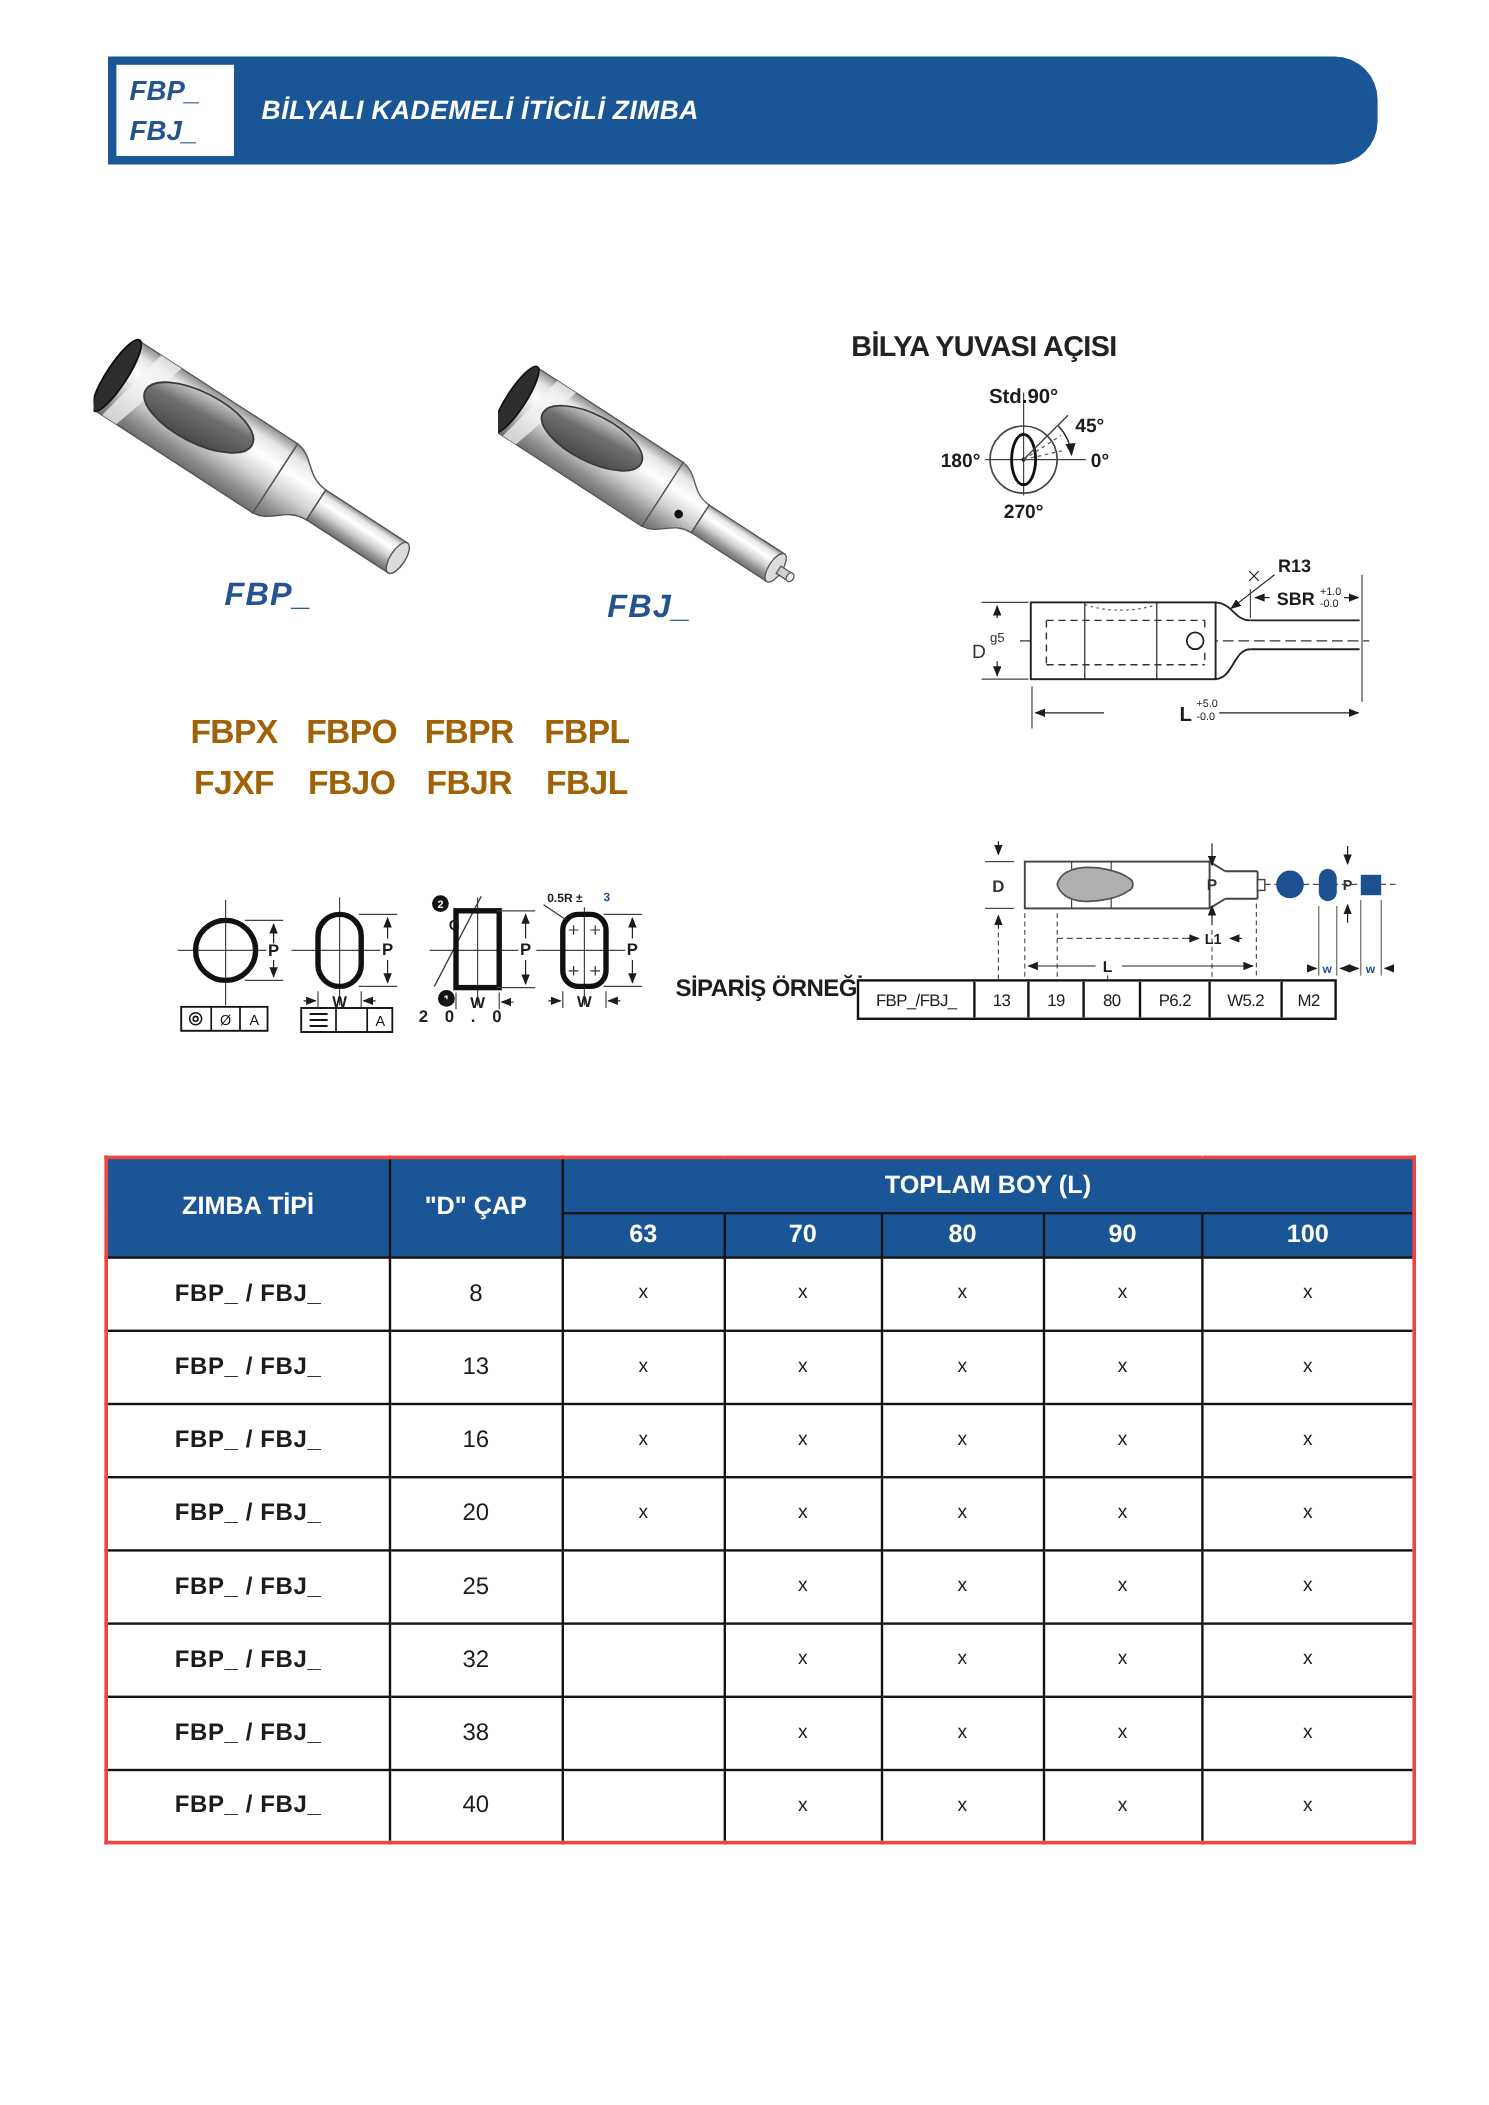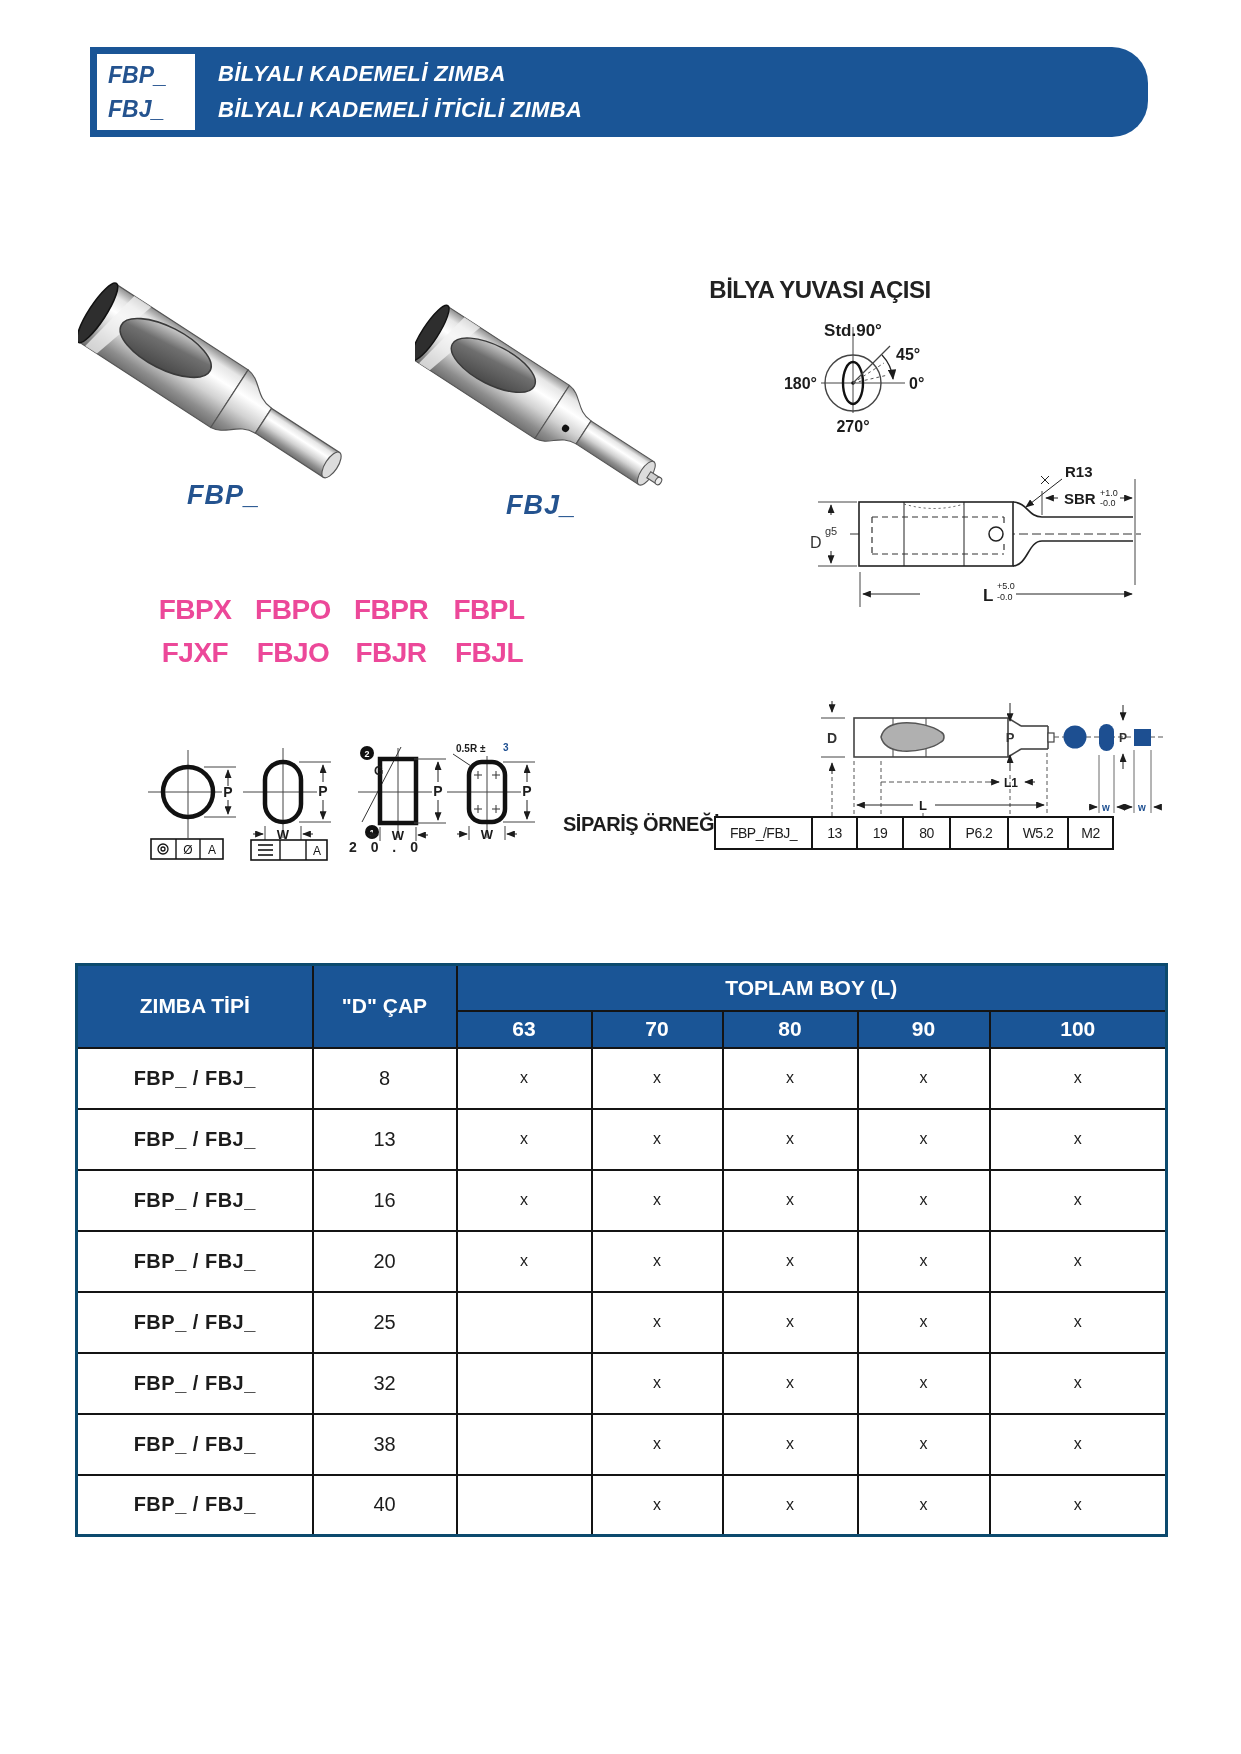--- a/index.html
+++ b/index.html
@@ -15,38 +15,38 @@
   .banner-titles{position:absolute;left:128px;top:0;height:100%;display:flex;flex-direction:column;
                  justify-content:center;gap:10px;}
   .banner-titles div{color:#fff;font-size:22px;font-weight:bold;font-style:italic;letter-spacing:.4px;}
 
   
   .caption{position:absolute;font-weight:bold;font-style:italic;color:#24538f;font-size:27px;letter-spacing:1px;}
   .fig-title{position:absolute;font-weight:bold;color:#222;font-size:24px;letter-spacing:-0.5px;text-align:center;}
 
   .type-grid{position:absolute;left:146px;top:594px;width:392px;display:grid;
              grid-template-columns:repeat(4,1fr);row-gap:11px;}
-  .type-grid div{font-size:28px;font-weight:bold;color:#ec4899;text-align:center;letter-spacing:-0.5px;}
+  .type-grid div{font-size:28px;font-weight:bold;color:#a16207;text-align:center;letter-spacing:-0.5px;}
 
   .gdt-dim{position:absolute;left:328px;top:839px;font-size:14px;color:#222;letter-spacing:5px;font-weight:bold;margin-left:21px;}
 
   
   .oe-label{position:absolute;left:563px;top:813px;font-size:20px;font-weight:bold;color:#1c1c1c;letter-spacing:-0.5px;}
   .oe-table{position:absolute;left:714px;top:816px;height:30px;display:flex;border:2px solid #141414;background:#fff;}
   .oe-cell{display:flex;align-items:center;justify-content:center;font-size:14px;font-weight:normal;
            border-left:2px solid #141414;box-sizing:border-box;letter-spacing:-0.5px;}
   .oe-cell:first-child{border-left:none;}
   .oe-c0{width:95px;} .oe-c1{width:45px;} .oe-c2{width:46px;} .oe-c3{width:47px;}
   .oe-c4{width:58px;} .oe-c5{width:60px;} .oe-c6{width:45px;}
 
   
   .main-table{position:absolute;left:75px;top:963px;}
   table{border-collapse:collapse;width:1090px;table-layout:fixed;}
   th,td{border:2.4px solid #141414;text-align:center;vertical-align:middle;padding:0;}
-  table{border:3px solid #0c4a6e;}
+  table{border:3px solid #ef4444;margin-left:12px;}
   th{background:#1a5596;color:#fff;font-size:21px;font-weight:bold;letter-spacing:0;}
   tr.h1{height:46px;} tr.h2{height:37px;} tbody tr{height:61px;}
   td.t{font-weight:bold;font-size:20px;letter-spacing:.5px;}
   td.d{font-size:20px;}
   td.m{font-size:16px;}
 
   svg text{font-family:"Liberation Sans",sans-serif;}
   .abs{position:absolute;}
 </style>
 </head>
@@ -74,21 +74,20 @@
       </linearGradient>
     </defs>
   </svg>
 
   <div class="banner">
     <div class="code-box">
       <div>FBP_</div>
       <div>FBJ_</div>
     </div>
     <div class="banner-titles">
-      <div>BİLYALI KADEMELİ ZIMBA</div>
       <div>BİLYALI KADEMELİ İTİCİLİ ZIMBA</div>
     </div>
   </div>
 
   <svg class="abs" style="left:78px;top:272px" width="332" height="228" viewBox="0 0 332 228">
     <g transform="translate(18,40) rotate(33) scale(0.78)">
       <rect x="2" y="-44" width="202" height="88" fill="url(#pg-body)" stroke="#555" stroke-width="1.5"></rect>
       <path d="M30,-44 L56,-44 L30,44 L12,44 Z" fill="#f3f3f3" opacity="0.75"></path>
       <ellipse cx="2" cy="0" rx="11" ry="45" fill="#2e2e2e" stroke="#111" stroke-width="2"></ellipse>
       <ellipse cx="100" cy="-10" rx="64" ry="27" transform="rotate(-6 100 -10)" fill="url(#pg-groove)" stroke="#3a3a3a" stroke-width="2"></ellipse>

